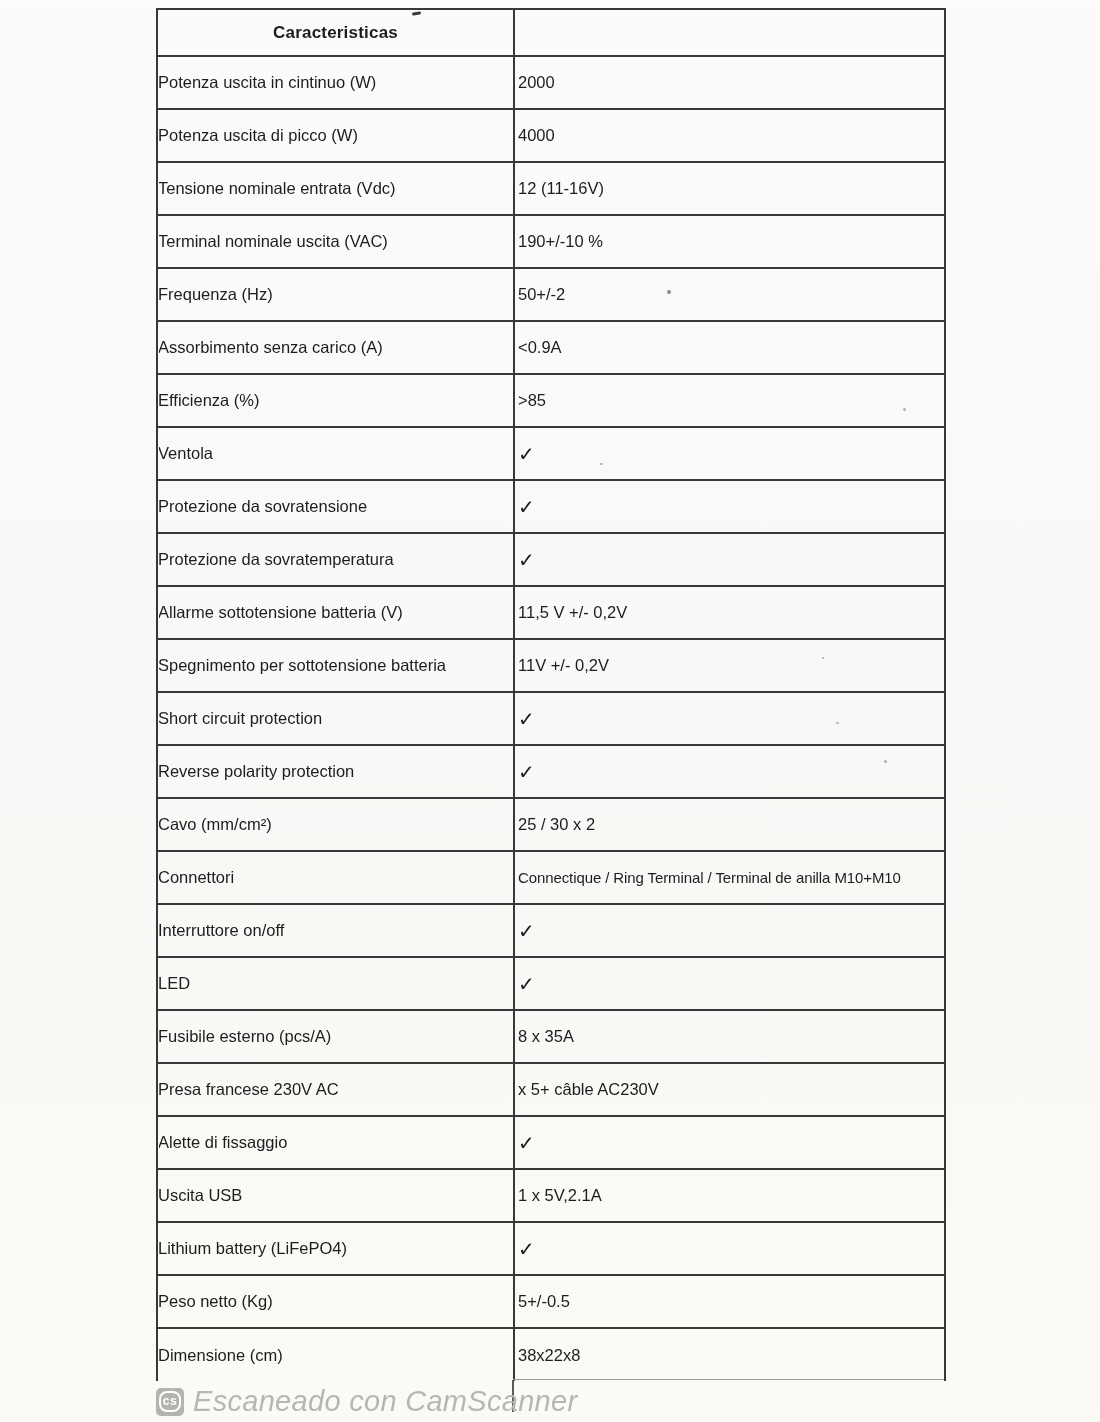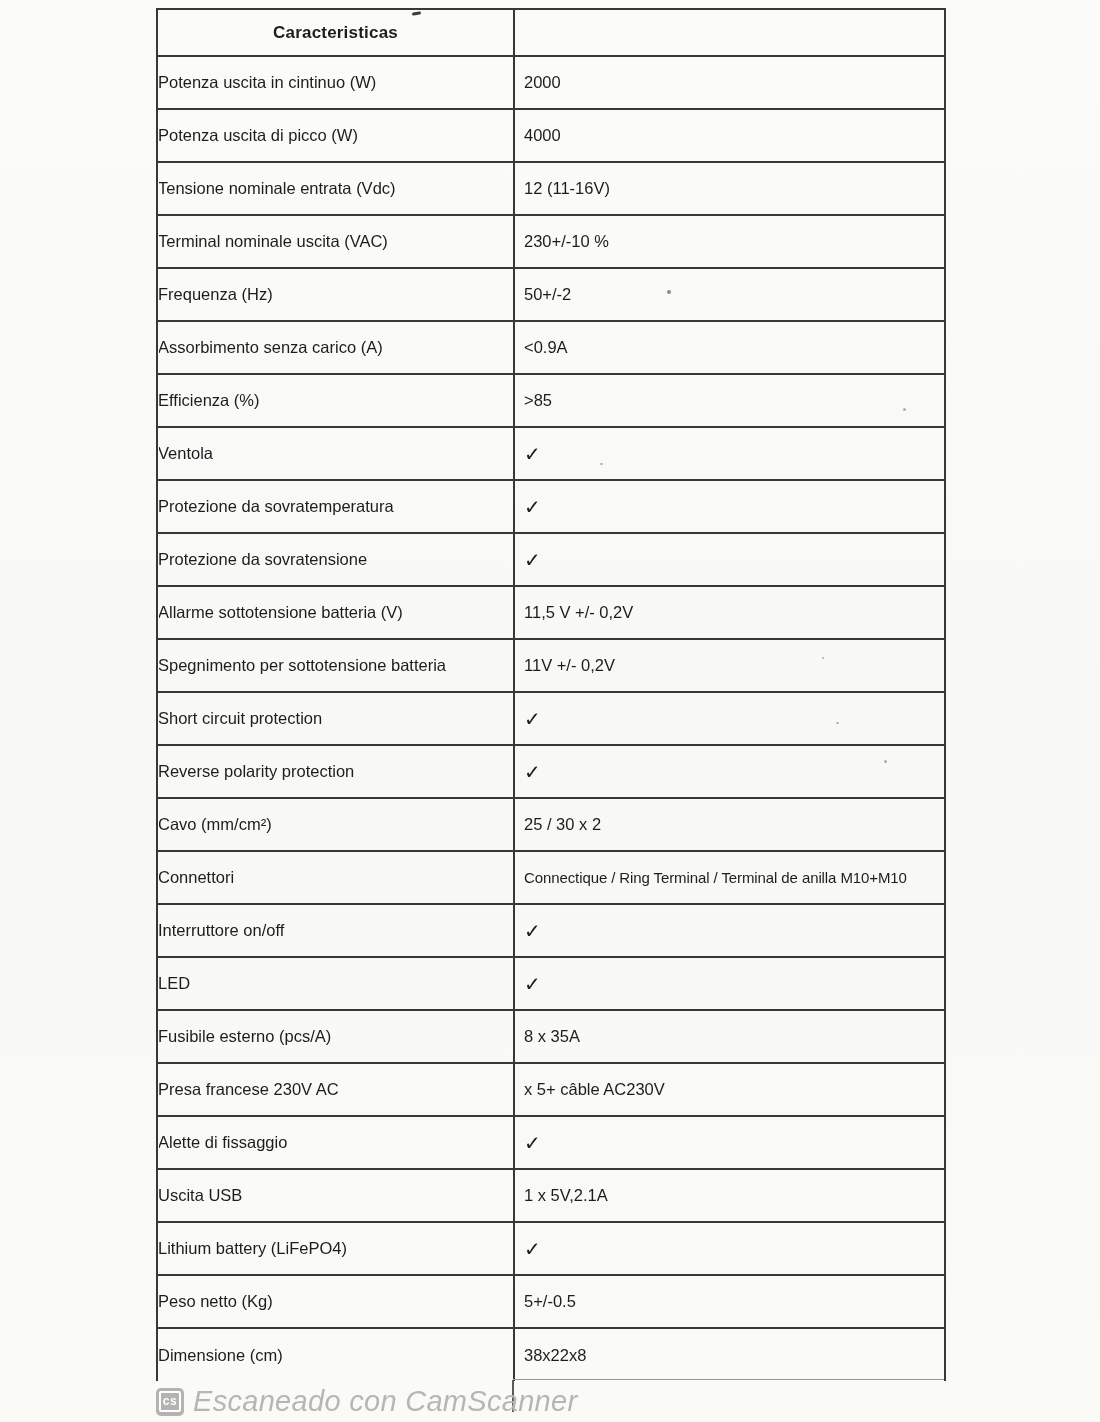--- a/index.html
+++ b/index.html
@@ -33,21 +33,21 @@
     height: 53px;
     vertical-align: middle;
     font-size: 16.5px;
     font-weight: normal;
     overflow: hidden;
     white-space: nowrap;
   }
   .spec-table thead th { height: 47px; }
   .spec-table tbody tr:last-child td { border-bottom: none; }
   .label-cell { text-align: left; border-radius: 7px; }
-  .value-cell { padding-left: 9px; text-align: left; }
+  .value-cell { padding-left: 3px; text-align: left; }
   th.header-label {
     text-align: center;
     font-weight: bold;
     font-size: 17px;
     letter-spacing: 0.2px;
   }
   td.value-cell.check { font-size: 20px; font-style: italic; }
   td.value-cell.long { font-size: 15px; letter-spacing: -0.1px; }
 
   
@@ -91,21 +91,21 @@
     width: 28px; height: 28px;
     background: #b3b3b0;
     border-radius: 5px;
     display: flex;
     align-items: center;
     justify-content: center;
     flex: 0 0 auto;
   }
   .cs-icon .cs-inner {
     border: 2px solid #ffffff;
-    border-radius: 2px;
+    border-radius: 8px;
     color: #ffffff;
     font-size: 12px;
     font-weight: bold;
     line-height: 14px;
     padding: 1px 2px 2px 2px;
     letter-spacing: 0.5px;
   }
   .wm-text {
     font-size: 29px;
     color: #b6b6b3;
@@ -143,21 +143,21 @@
     <td class="value-cell">4000</td>
   </tr>
 
   <tr>
     <td class="label-cell">Tensione nominale entrata (Vdc)</td>
     <td class="value-cell">12 (11-16V)</td>
   </tr>
 
   <tr>
     <td class="label-cell">Terminal nominale uscita (VAC)</td>
-    <td class="value-cell">230+/-10 %</td>
+    <td class="value-cell">190+/-10 %</td>
   </tr>
 
   <tr>
     <td class="label-cell">Frequenza (Hz)</td>
     <td class="value-cell">50+/-2</td>
   </tr>
 
   <tr>
     <td class="label-cell">Assorbimento senza carico (A)</td>
     <td class="value-cell">&lt;0.9A</td>
@@ -167,26 +167,26 @@
     <td class="label-cell">Efficienza (%)</td>
     <td class="value-cell">&gt;85</td>
   </tr>
 
   <tr>
     <td class="label-cell">Ventola</td>
     <td class="value-cell check">✓</td>
   </tr>
 
   <tr>
+    <td class="label-cell">Protezione da sovratensione</td>
+    <td class="value-cell check">✓</td>
+  </tr>
+
+  <tr>
     <td class="label-cell">Protezione da sovratemperatura</td>
-    <td class="value-cell check">✓</td>
-  </tr>
-
-  <tr>
-    <td class="label-cell">Protezione da sovratensione</td>
     <td class="value-cell check">✓</td>
   </tr>
 
   <tr>
     <td class="label-cell">Allarme sottotensione batteria (V)</td>
     <td class="value-cell">11,5 V +/- 0,2V</td>
   </tr>
 
   <tr>
     <td class="label-cell">Spegnimento per sottotensione batteria</td>

